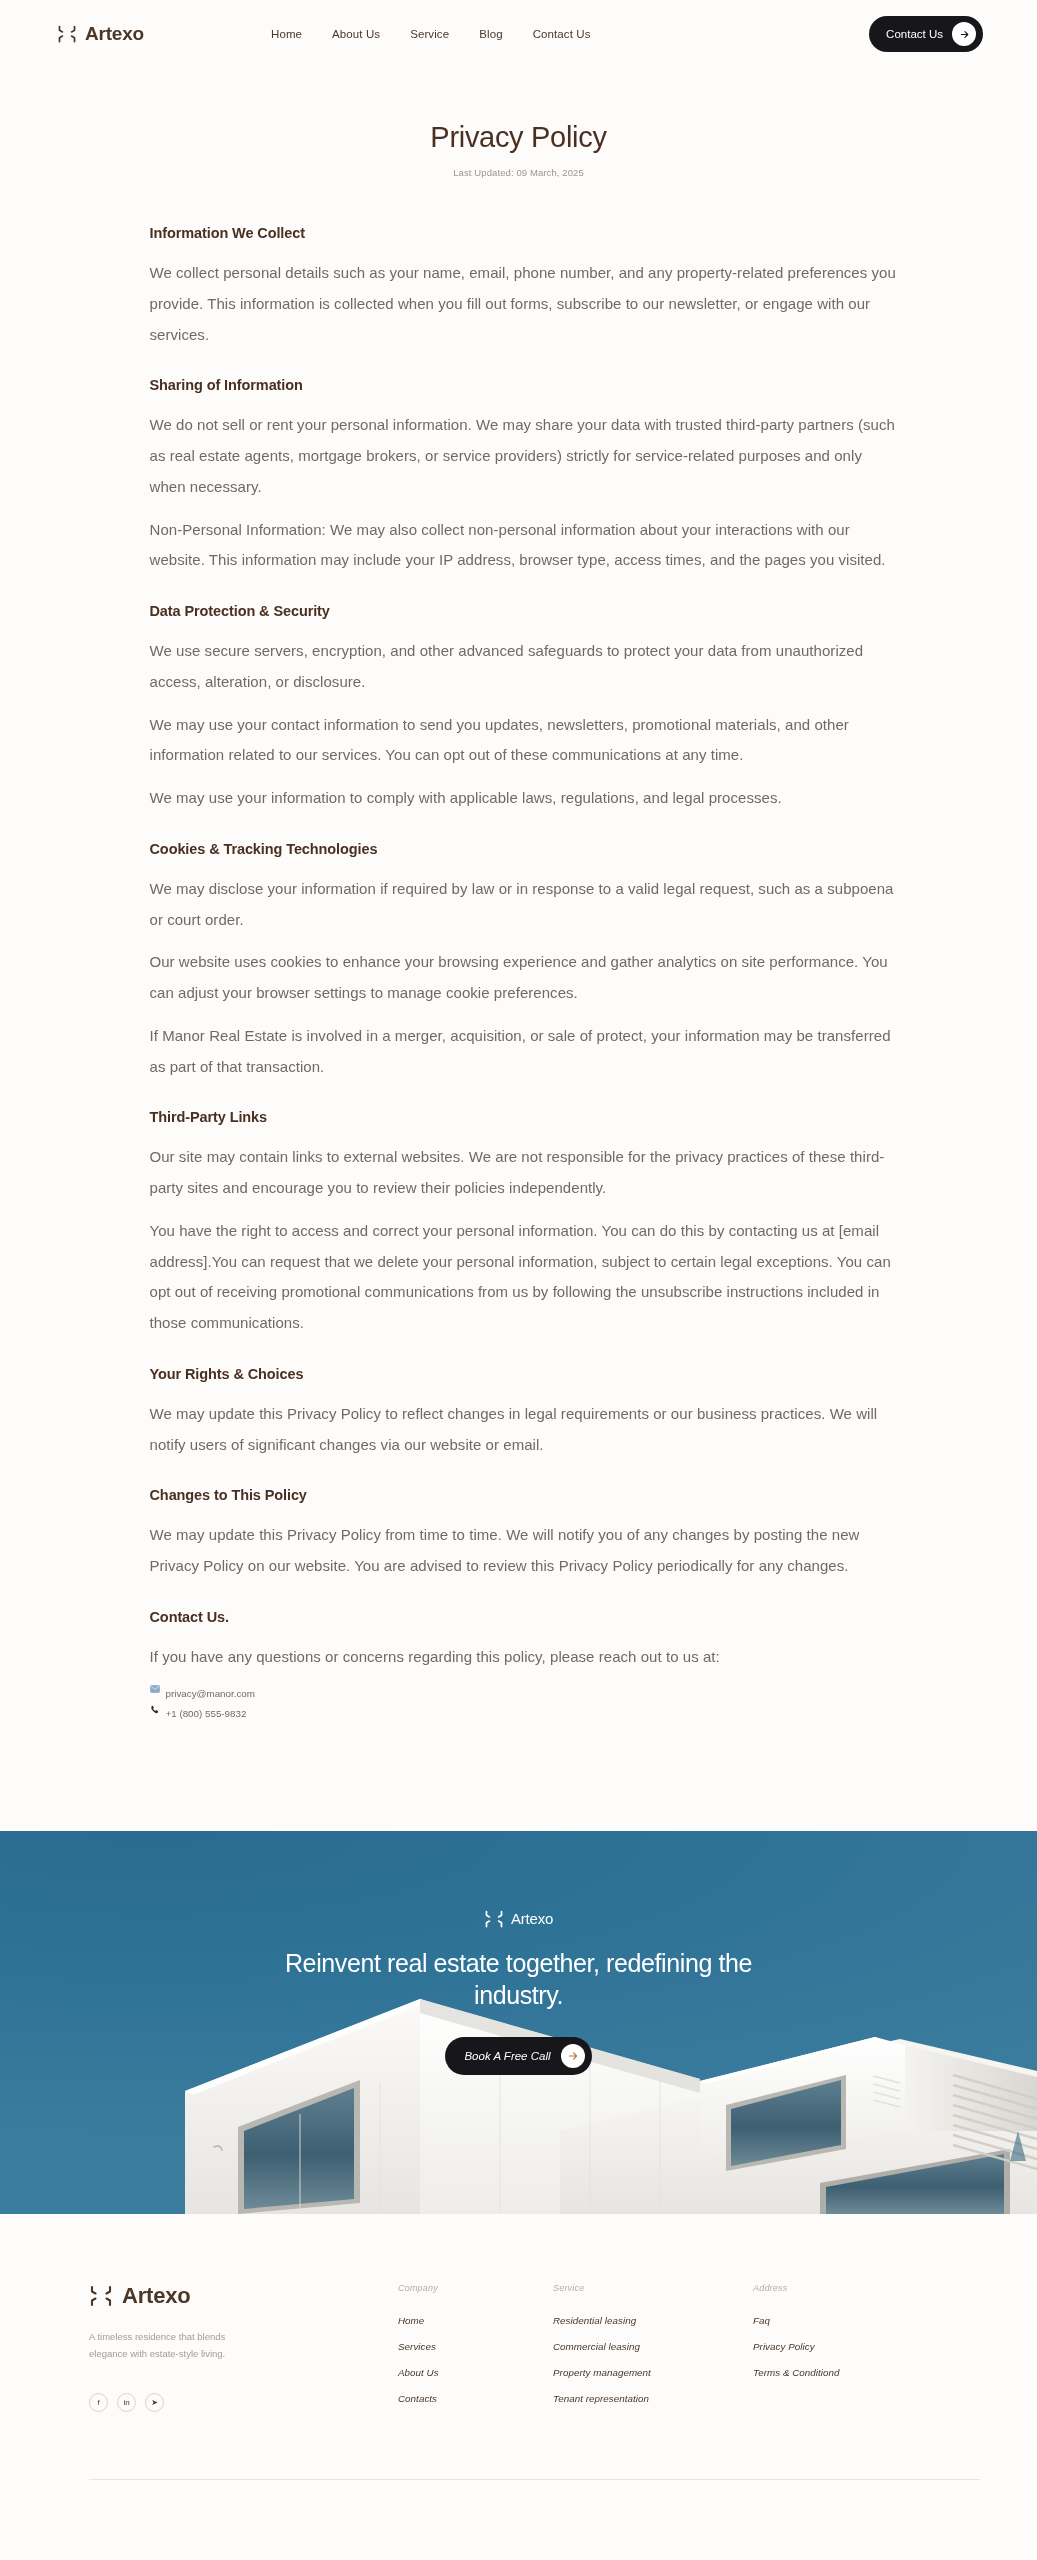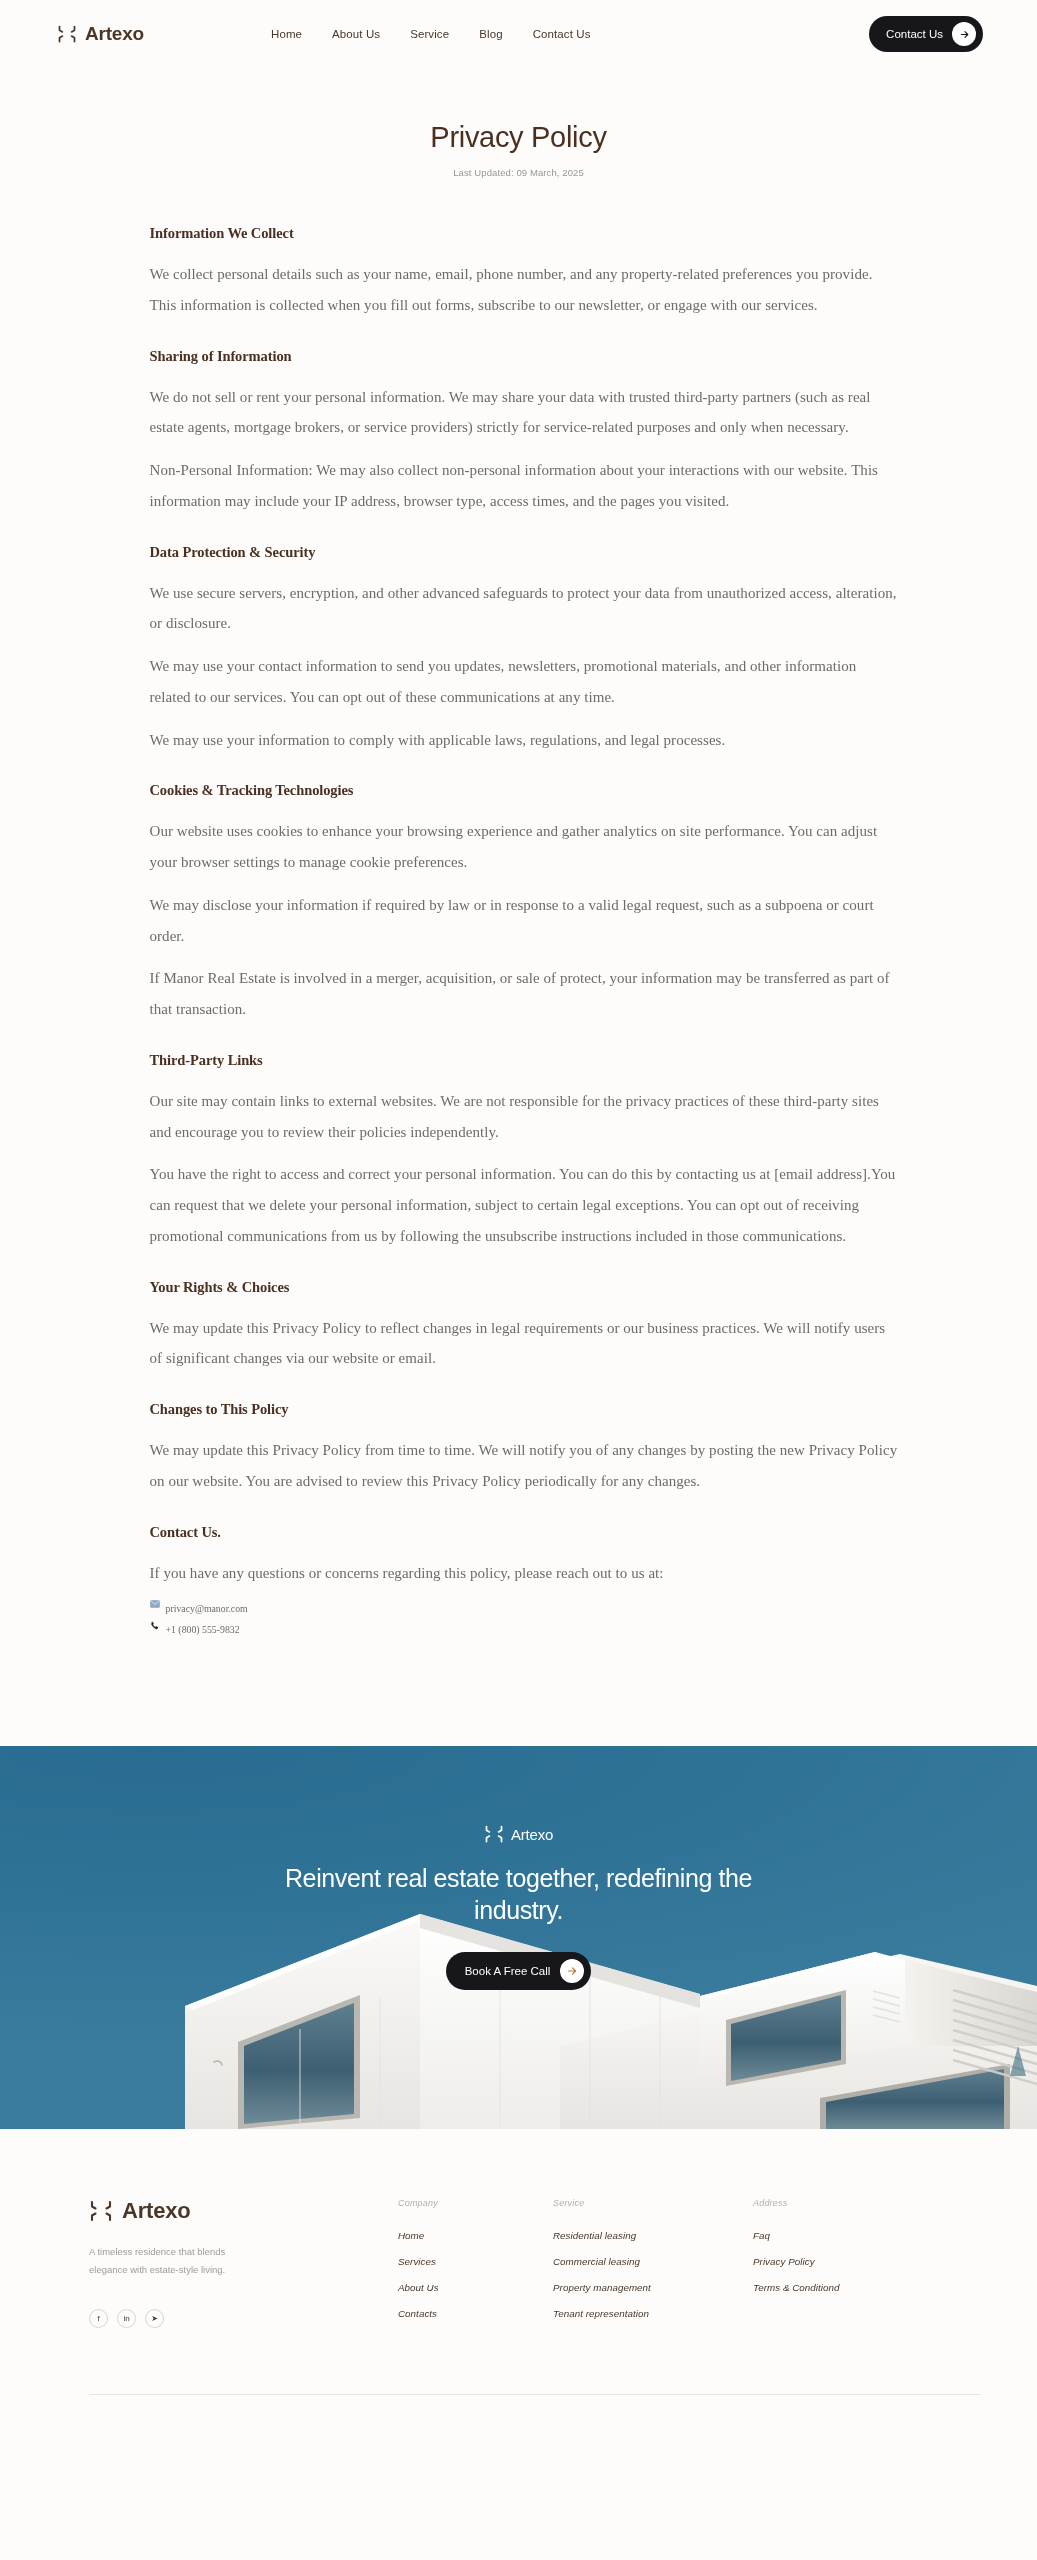--- a/index.html
+++ b/index.html
@@ -57,21 +57,20 @@
   .page-sub {
     margin-top:13px; font-size:9.5px; color:#9b9691; letter-spacing:0.1px;
   }
 
   
   .policy {
     width:760px;
     margin:0 auto;
     padding:47px 0 0 0;
     padding-left:11px;
-    font-family:Liberation Serif, serif;
   }
   .sec { margin-bottom:27px; }
   .sec h2 {
     font-size:14.5px; font-weight:600; color:#4a3021;
     letter-spacing:-0.1px; margin-bottom:17px;
   }
   .sec p {
     font-size:15px; color:#6f6a66; line-height:2.05;
     letter-spacing:0.05px; margin-bottom:12px;
   }
@@ -105,21 +104,21 @@
   .hero-brand .brand-name { color:#fff; font-size:15px; font-weight:500; }
   .hero-title {
     font-size:25px; line-height:1.28; color:#fff; font-weight:400;
     letter-spacing:-0.4px; max-width:470px; margin:0 auto;
   }
   .hero-cta {
     margin-top:26px;
     display:inline-flex; align-items:center; gap:10px;
     background:#17161a; color:#fff;
     border-radius:999px; padding:7px 7px 7px 19px;
-    font-size:11.5px; cursor:pointer; border:none;
+    font-size:11.5px; cursor:pointer; border:none;font-style:italic;
   }
   .hero-cta .cta-circle svg path { stroke:#b5783a; }
 
   
   .footer { background:#fdfcfb; padding:69px 57px 0 89px; }
   .footer-top { display:flex; align-items:flex-start; }
   .f-brand { width:247px; flex:none; }
   .f-brand .row { display:flex; align-items:center; gap:9px; }
   .f-brand .brand-name { font-size:22px; color:#4a3728; font-weight:700; }
   .f-logo { width:24px; height:24px; }
@@ -209,22 +208,22 @@
 
   <section class="sec">
     <h2>Data Protection &amp; Security</h2>
     <p>We use secure servers, encryption, and other advanced safeguards to protect your data from unauthorized access, alteration, or disclosure.</p>
     <p>We may use your contact information to send you updates, newsletters, promotional materials, and other information related to our services. You can opt out of these communications at any time.</p>
     <p>We may use your information to comply with applicable laws, regulations, and legal processes.</p>
   </section>
 
   <section class="sec">
     <h2>Cookies &amp; Tracking Technologies</h2>
+    <p>We may disclose your information if required by law or in response to a valid legal request, such as a subpoena or court order.</p>
     <p>Our website uses cookies to enhance your browsing experience and gather analytics on site performance. You can adjust your browser settings to manage cookie preferences.</p>
-    <p>We may disclose your information if required by law or in response to a valid legal request, such as a subpoena or court order.</p>
     <p>If Manor Real Estate is involved in a merger, acquisition, or sale of protect, your information may be transferred as part of that transaction.</p>
   </section>
 
   <section class="sec">
     <h2>Third-Party Links</h2>
     <p>Our site may contain links to external websites. We are not responsible for the privacy practices of these third-party sites and encourage you to review their policies independently.</p>
     <p>You have the right to access and correct your personal information. You can do this by contacting us at [email address].You can request that we delete your personal information, subject to certain legal exceptions. You can opt out of receiving promotional communications from us by following the unsubscribe instructions included in those communications.</p>
   </section>
 
   <section class="sec">

